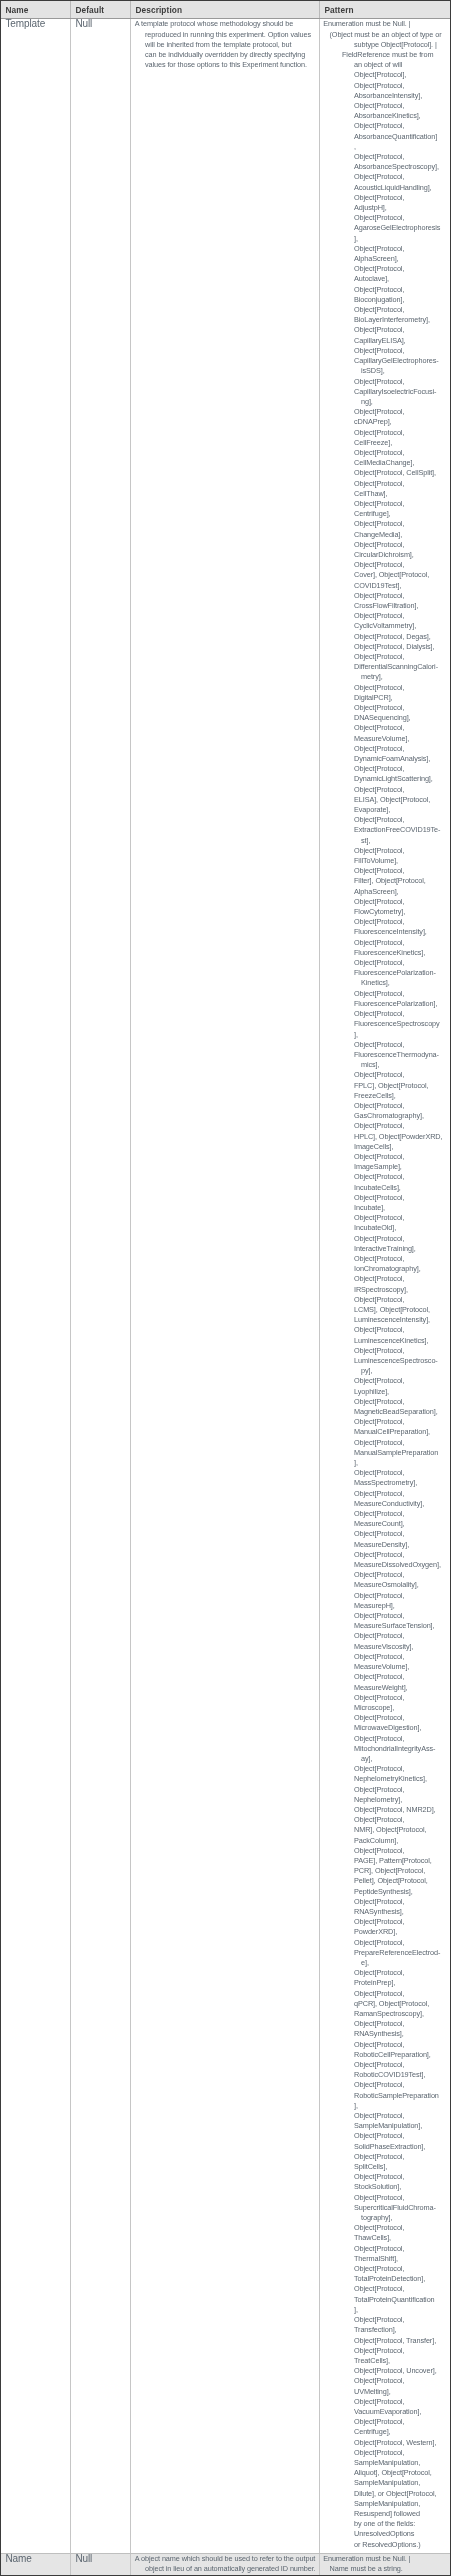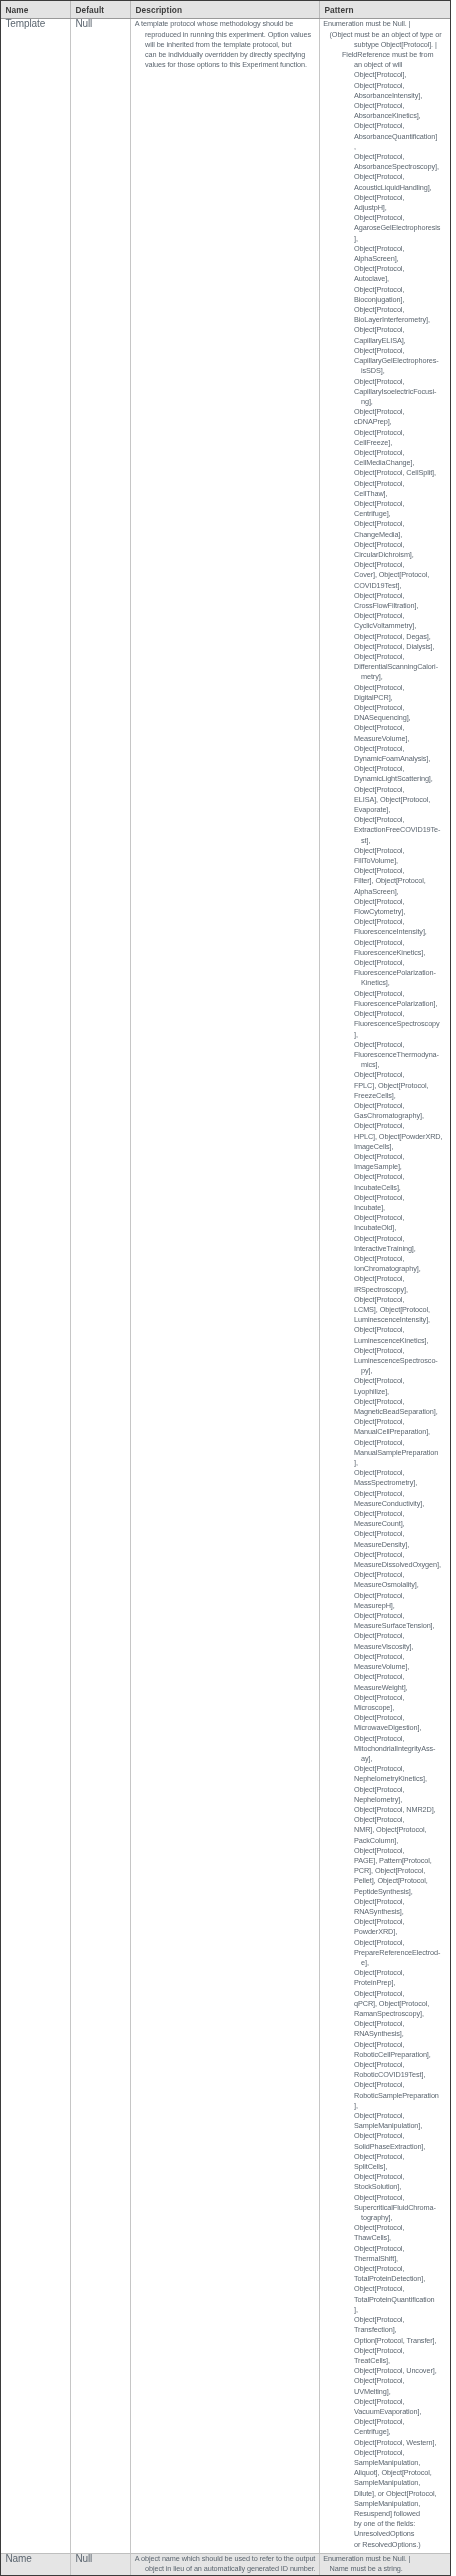--- a/index.html
+++ b/index.html
@@ -307,21 +307,21 @@
         <div class="line p3">ThawCells],</div>
         <div class="line p3">Object[Protocol,</div>
         <div class="line p3">ThermalShift],</div>
         <div class="line p3">Object[Protocol,</div>
         <div class="line p3">TotalProteinDetection],</div>
         <div class="line p3">Object[Protocol,</div>
         <div class="line p3">TotalProteinQuantification</div>
         <div class="line p3">],</div>
         <div class="line p3">Object[Protocol,</div>
         <div class="line p3">Transfection],</div>
-        <div class="line p3">Option[Protocol, Transfer],</div>
+        <div class="line p3">Object[Protocol, Transfer],</div>
         <div class="line p3">Object[Protocol,</div>
         <div class="line p3">TreatCells],</div>
         <div class="line p3">Object[Protocol, Uncover],</div>
         <div class="line p3">Object[Protocol,</div>
         <div class="line p3">UVMelting],</div>
         <div class="line p3">Object[Protocol,</div>
         <div class="line p3">VacuumEvaporation],</div>
         <div class="line p3">Object[Protocol,</div>
         <div class="line p3">Centrifuge],</div>
         <div class="line p3">Object[Protocol, Western],</div>

